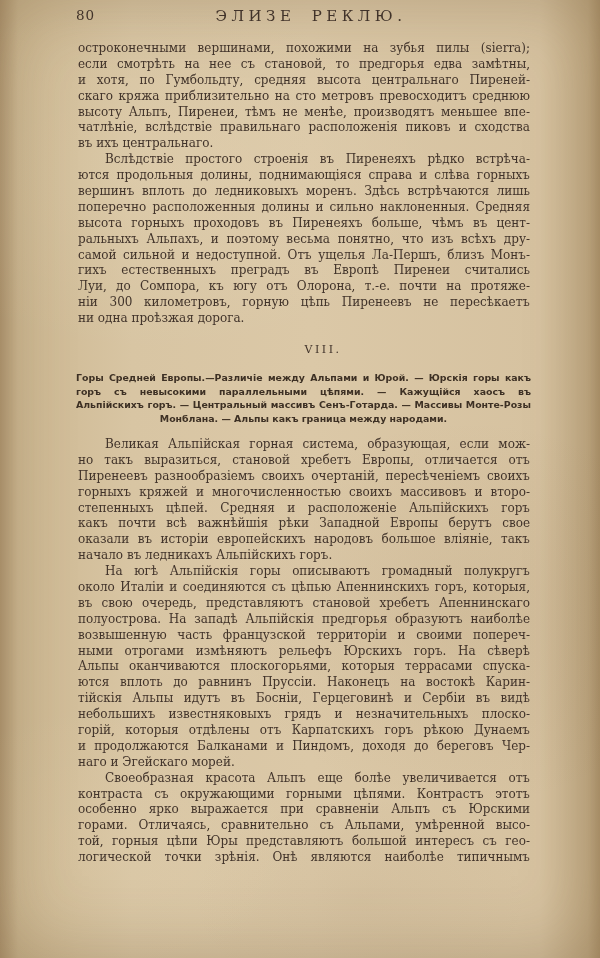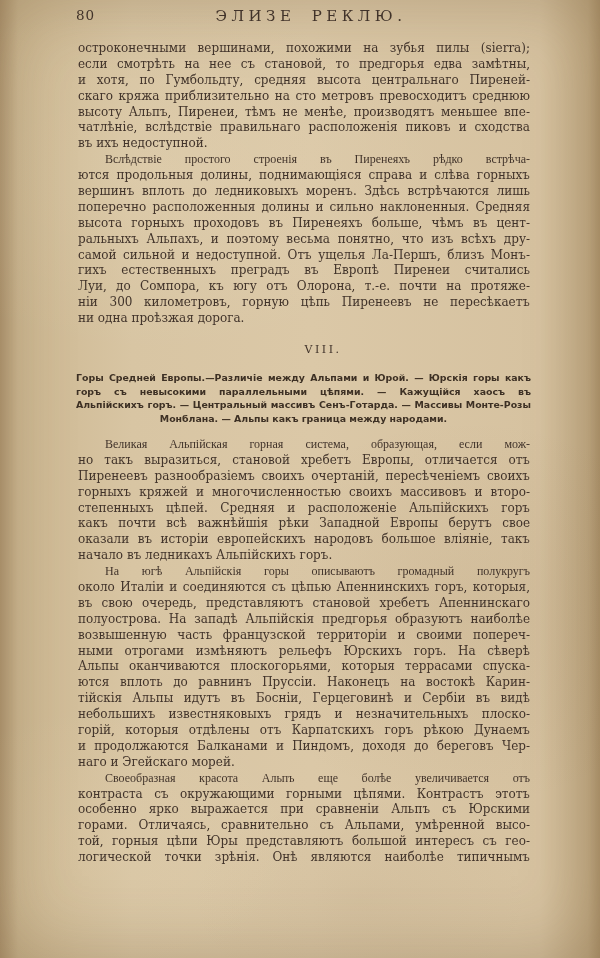--- a/index.html
+++ b/index.html
@@ -23,21 +23,21 @@
 
   .text-block { position:absolute; left:78px; width:452px; font-size:12px; }
   .block1 { top:41px; }
   .block2 { top:437px; }
   .tline {
     height:15.9px; line-height:15.9px;
     text-align:justify; text-align-last:justify;
     overflow:hidden; white-space:normal;
   }
   .tline.no-just { text-align-last:left; }
-  .tline.indent { text-indent:27px;font-family:Liberation Serif, serif; }
+  .tline.indent { text-indent:27px; }
 
   .chapter-num {
     position:absolute; top:343px; left:78px; width:452px; margin:0;
     box-sizing:border-box; padding-left:38px;
     text-align:center; font-size:11px; font-weight:normal; letter-spacing:2.5px;
   }
 
   .summary {
     position:absolute; top:371px; left:76px; width:455px;
     font-family:"DejaVu Sans", sans-serif; font-weight:bold;
@@ -56,21 +56,21 @@
     <span class="head-title">ЭЛИЗЕ РЕКЛЮ.</span>
   </div>
 
   <div class="text-block block1">
       <div class="tline">остроконечными вершинами, похожими на зубья пилы (sierra);</div>
       <div class="tline">если смотрѣть на нее съ становой, то предгорья едва замѣтны,</div>
       <div class="tline">и хотя, по Гумбольдту, средняя высота центральнаго Пиреней-</div>
       <div class="tline">скаго кряжа приблизительно на сто метровъ превосходитъ среднюю</div>
       <div class="tline">высоту Альпъ, Пиренеи, тѣмъ не менѣе, производятъ меньшее впе-</div>
       <div class="tline">чатлѣніе, вслѣдствіе правильнаго расположенія пиковъ и сходства</div>
-      <div class="tline no-just">въ ихъ недоступной.</div>
+      <div class="tline no-just">въ ихъ центральнаго.</div>
       <div class="tline indent">Вслѣдствіе простого строенія въ Пиренеяхъ рѣдко встрѣча-</div>
       <div class="tline">ются продольныя долины, поднимающіяся справа и слѣва горныхъ</div>
       <div class="tline">вершинъ вплоть до ледниковыхъ моренъ. Здѣсь встрѣчаются лишь</div>
       <div class="tline">поперечно расположенныя долины и сильно наклоненныя. Средняя</div>
       <div class="tline">высота горныхъ проходовъ въ Пиренеяхъ больше, чѣмъ въ цент-</div>
       <div class="tline">ральныхъ Альпахъ, и поэтому весьма понятно, что изъ всѣхъ дру-</div>
       <div class="tline">самой сильной и недоступной. Отъ ущелья Ла-Першъ, близъ Монъ-</div>
       <div class="tline">гихъ естественныхъ преградъ въ Европѣ Пиренеи считались</div>
       <div class="tline">Луи, до Сомпора, къ югу отъ Олорона, т.-е. почти на протяже-</div>
       <div class="tline">ніи 300 километровъ, горную цѣпь Пиренеевъ не пересѣкаетъ</div>

